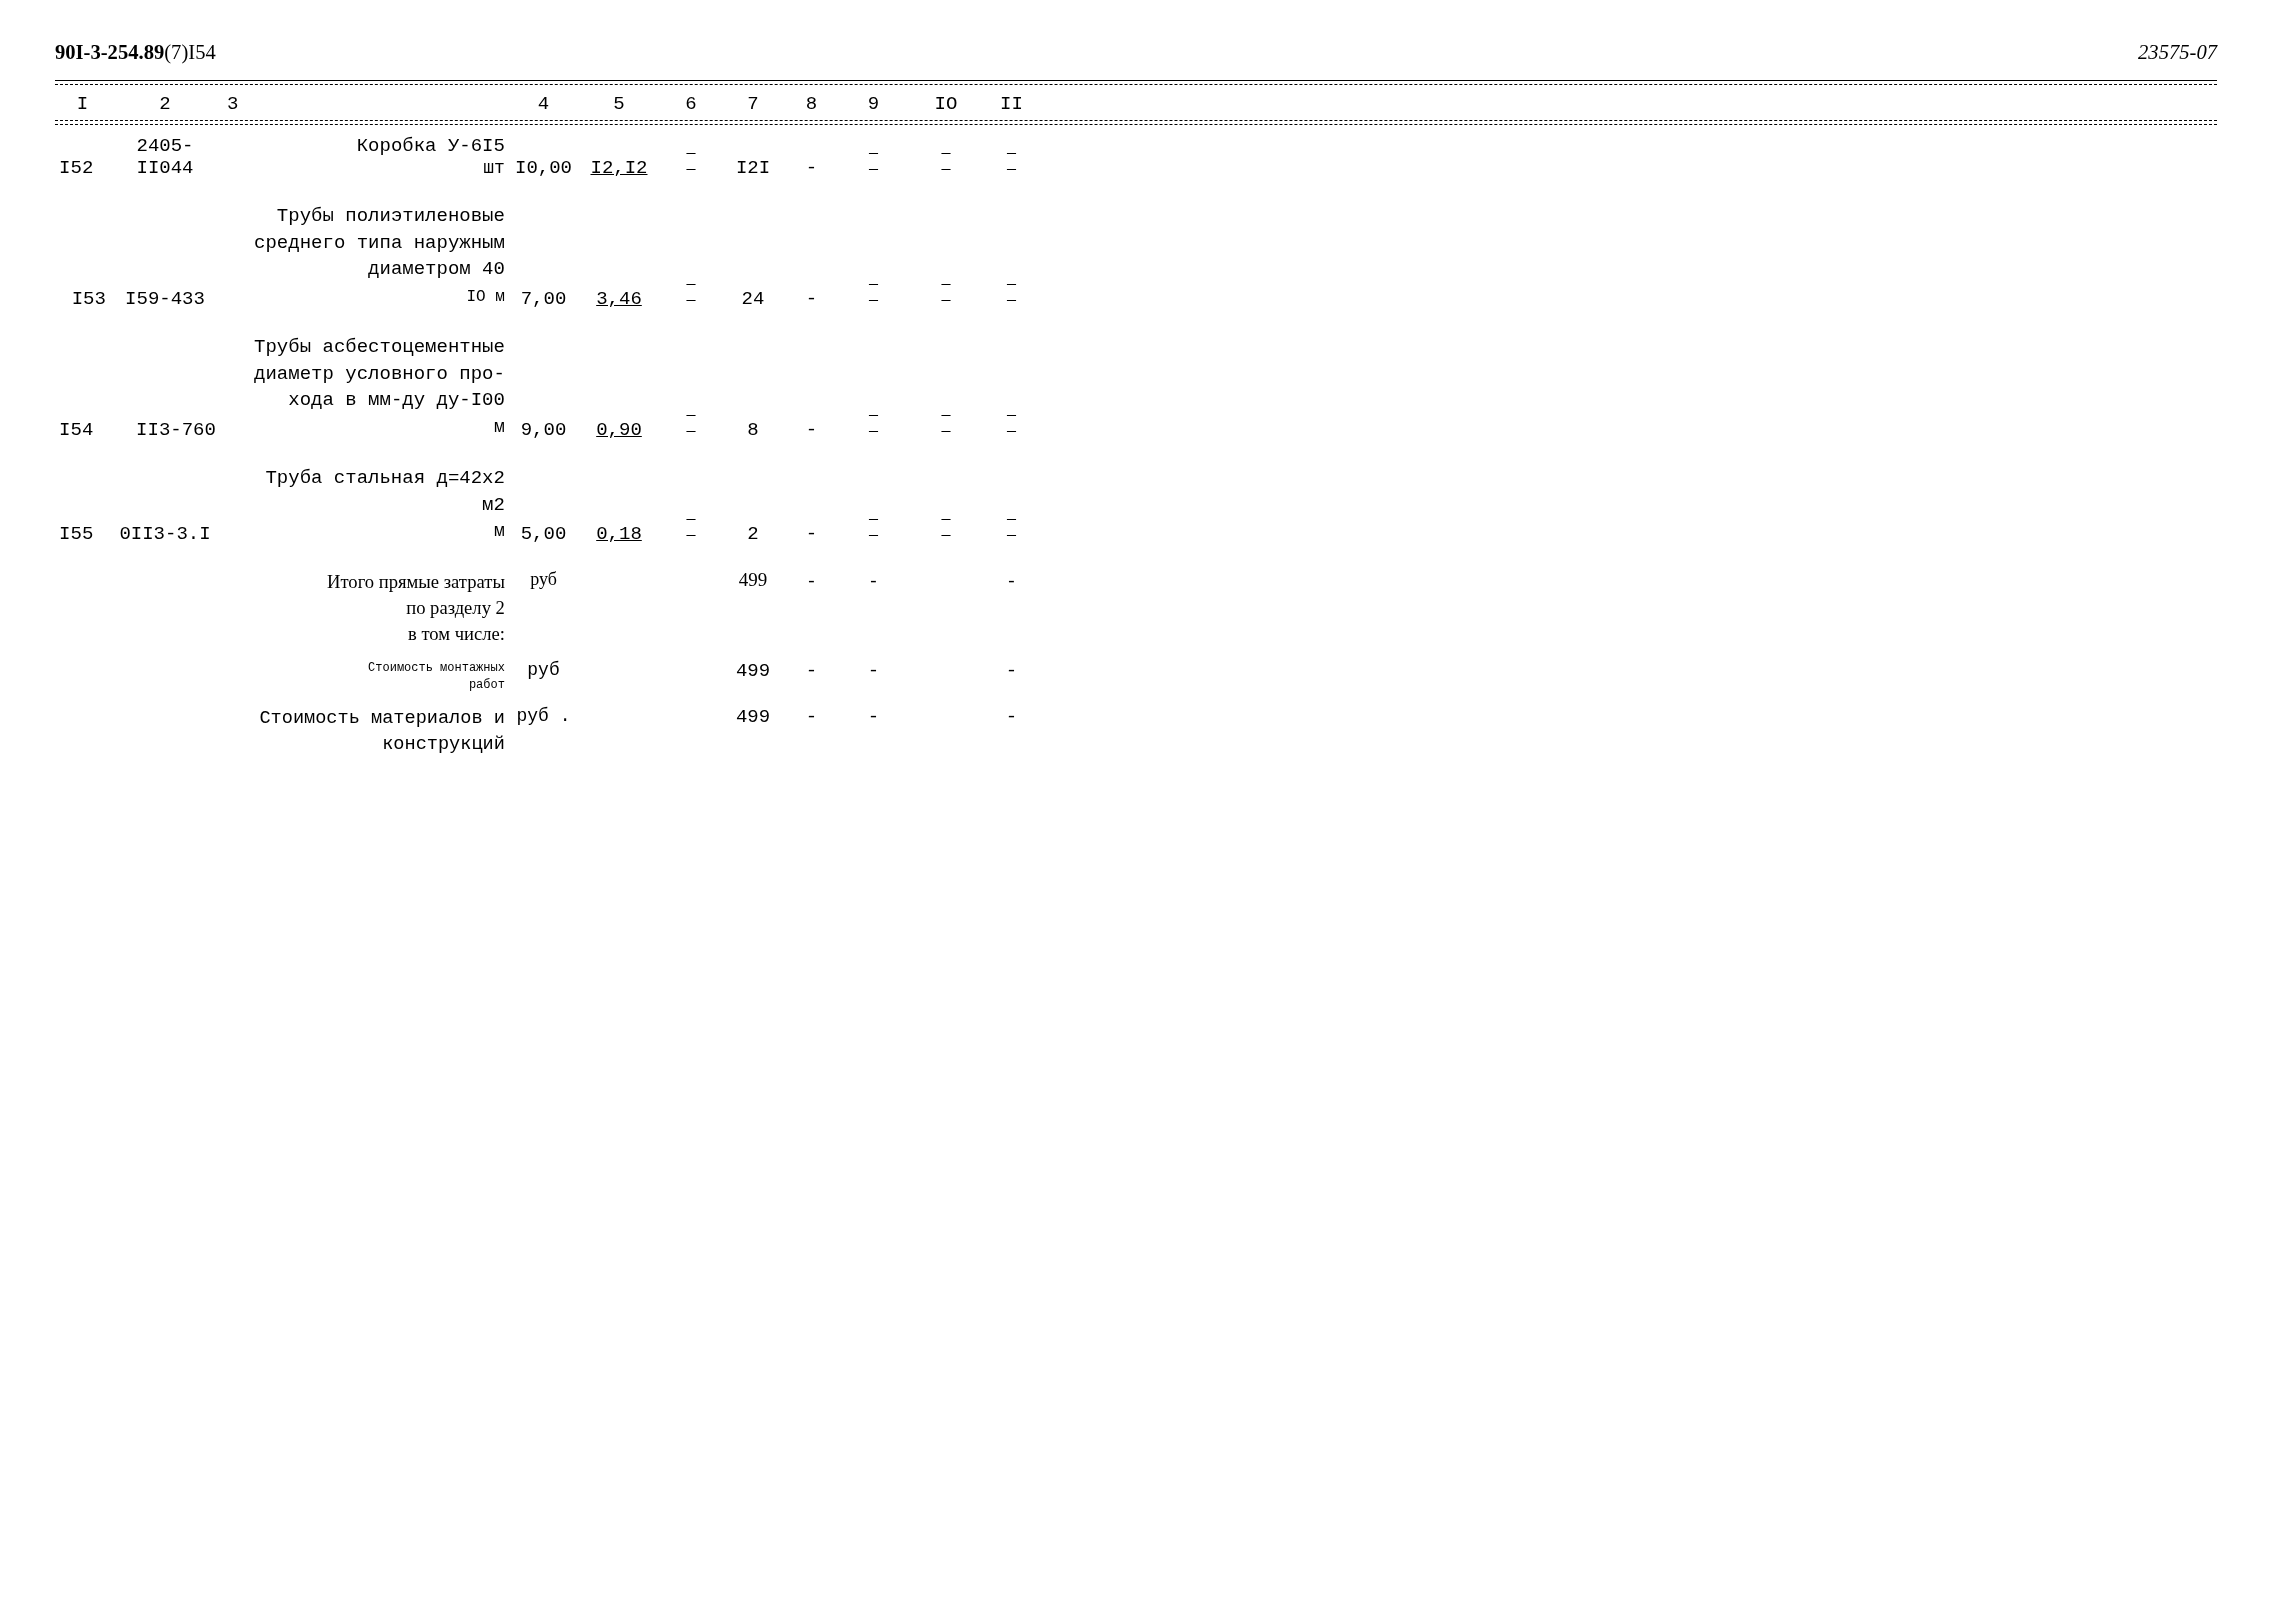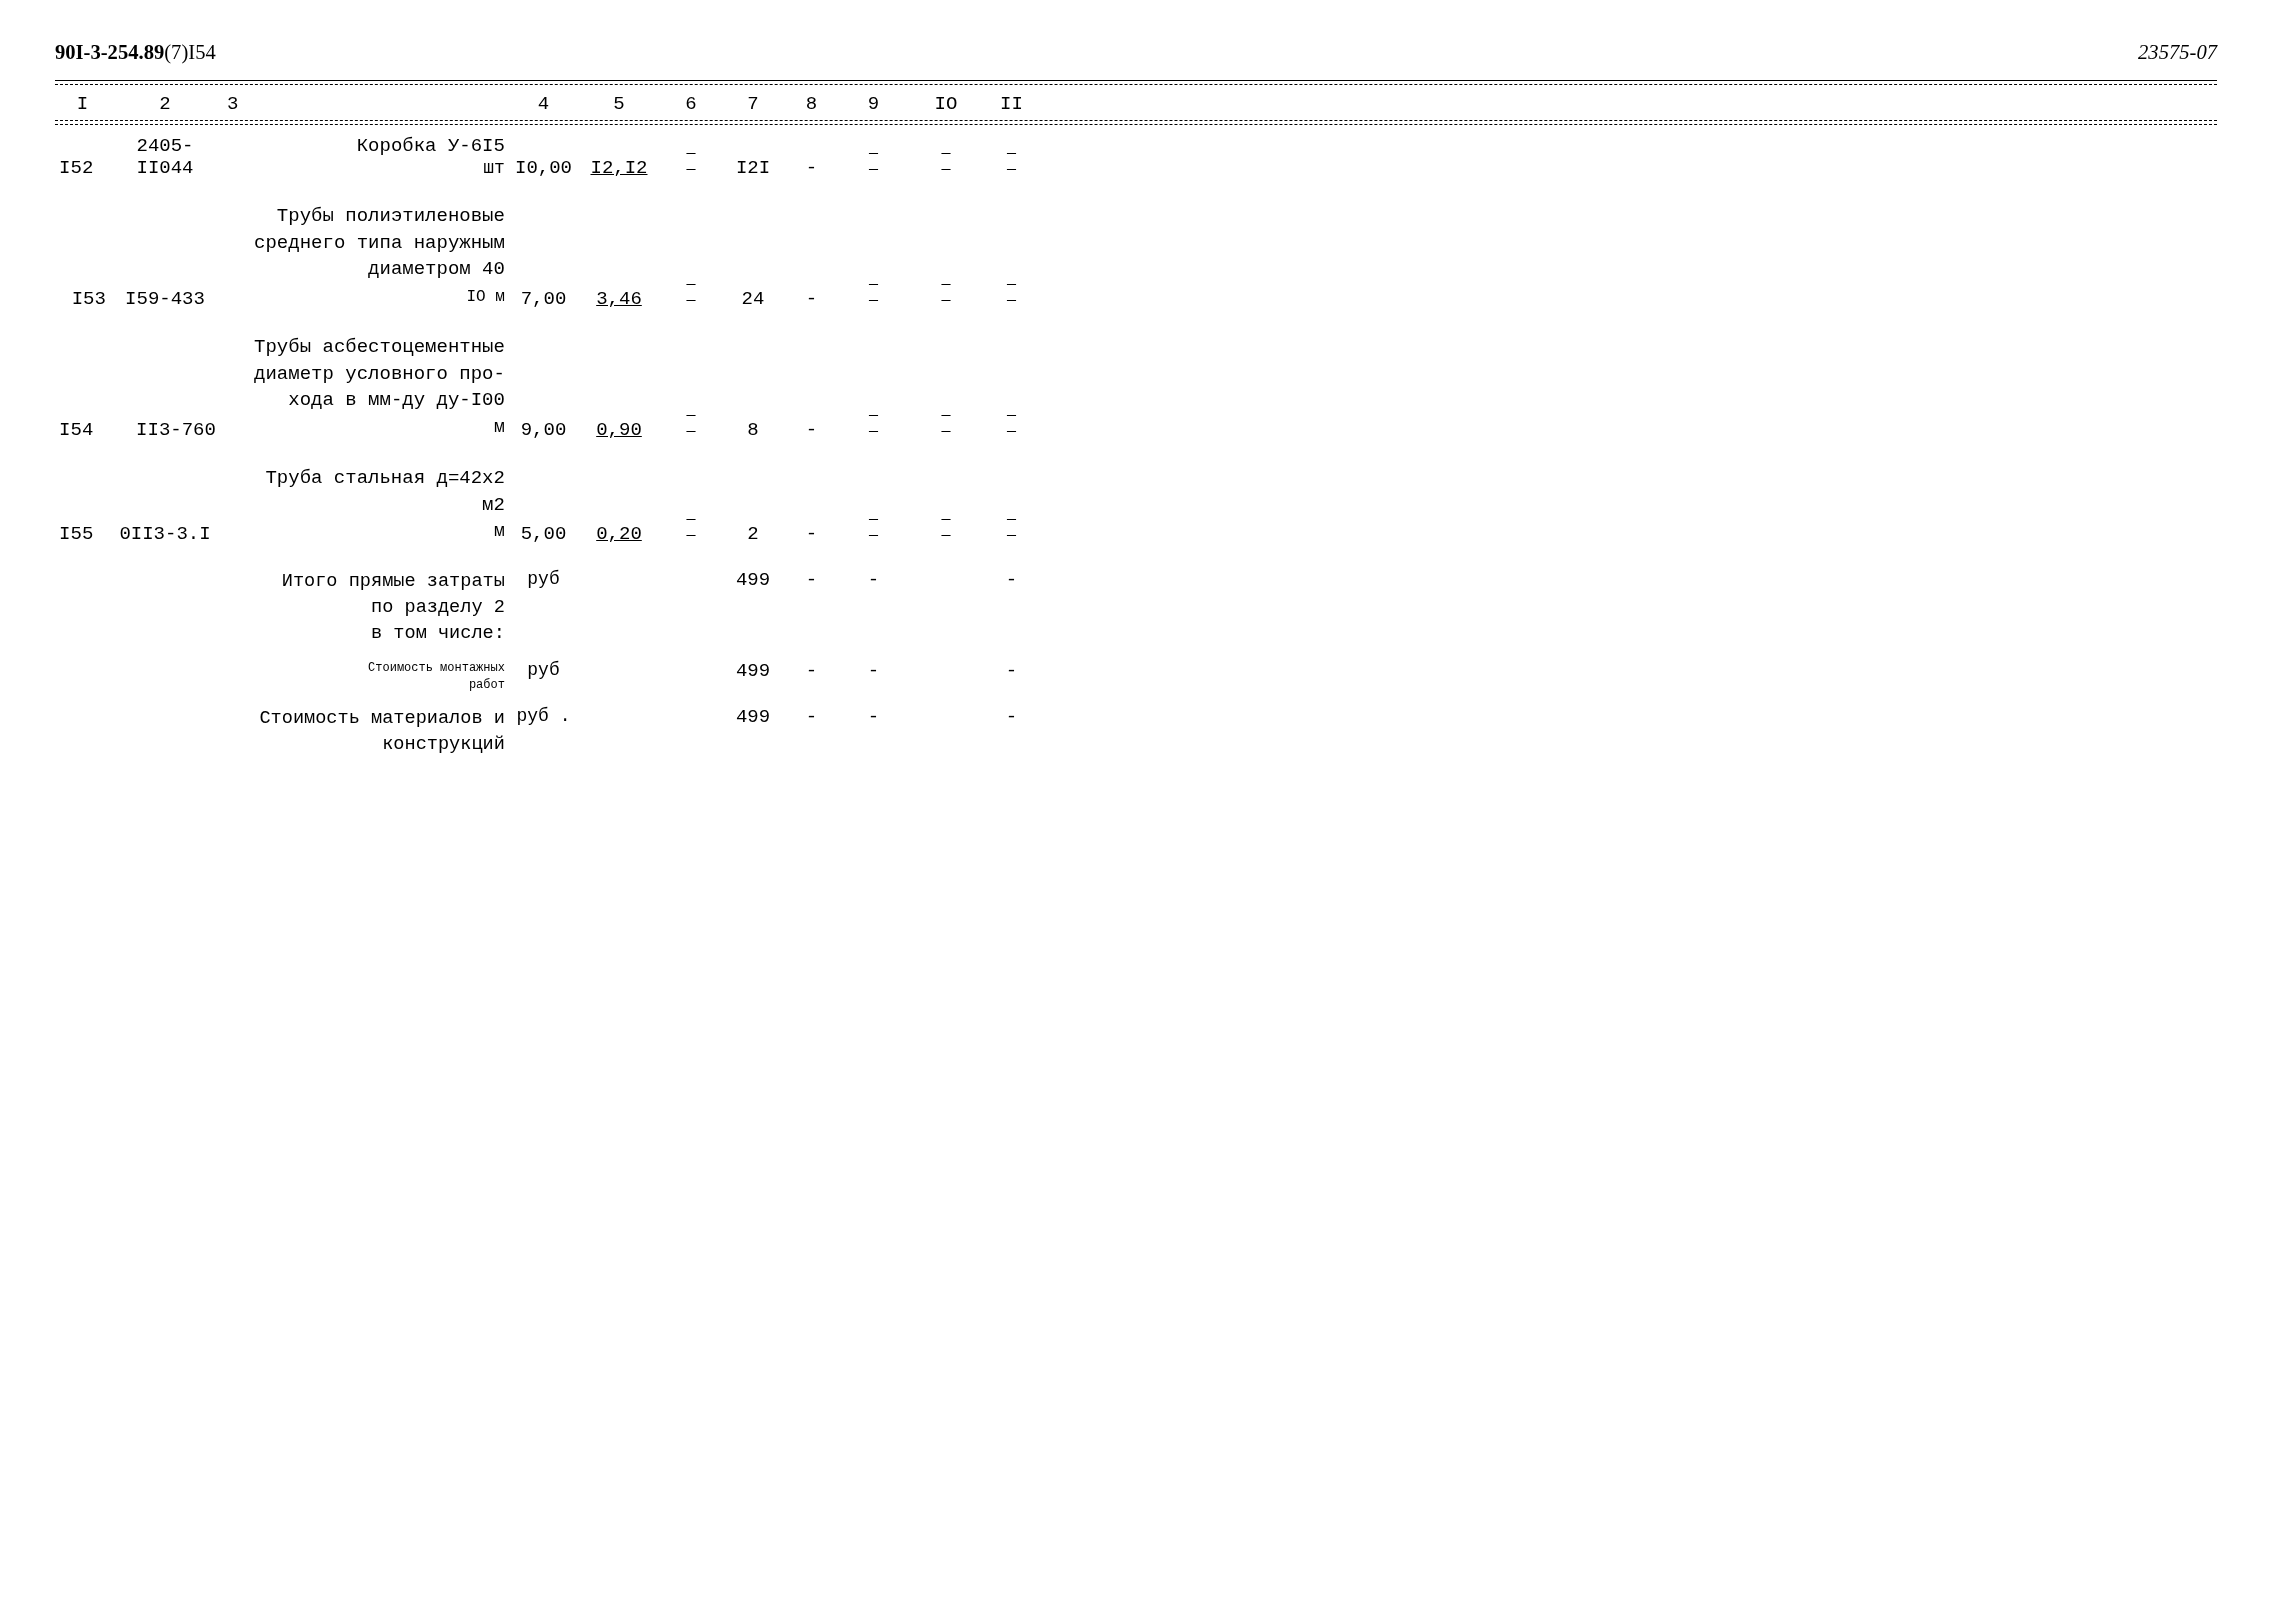--- a/index.html
+++ b/index.html
@@ -210,21 +210,21 @@
         </span></span>
   </div>
 </div>
 
 <div class="row-group">
   <div style="display:grid; grid-template-columns: 55px 110px 289px 69px 82px 62px 62px 55px 69px 76px 55px; align-items:end; padding-bottom:2.7px;">
     <span class="cell" style="text-align:left; vertical-align:top;">I55</span>
     <span class="cell" style="vertical-align:top;">0II3-3.I</span>
     <span class="cell cell-left" style="line-height:1.4;">Труба стальная д=42х2<br>м2<br><span style="padding-left:96px; font-size:18px;">м</span></span>
     <span class="cell">5,00</span>
-    <span class="cell"><span class="underline">0,20</span></span>
+    <span class="cell"><span class="underline">0,18</span></span>
     <span class="cell"><span style="display:inline-flex;flex-direction:column;align-items:center;font-size:15px;line-height:1.1;">
           <span>—</span>
           <span>—</span>
         </span></span>
     <span class="cell">2</span>
     <span class="cell">-</span>
     <span class="cell"><span style="display:inline-flex;flex-direction:column;align-items:center;font-size:15px;line-height:1.1;">
           <span>—</span>
           <span>—</span>
         </span></span>
@@ -234,21 +234,21 @@
         </span></span>
     <span class="cell"><span style="display:inline-flex;flex-direction:column;align-items:center;font-size:15px;line-height:1.1;">
           <span>—</span>
           <span>—</span>
         </span></span>
   </div>
 </div>
 
 <div class="summary-section">
 
-  <div style="display:grid; grid-template-columns: 55px 110px 289px 69px 82px 62px 62px 55px 69px 76px 55px; align-items:start; margin-bottom:6.9px;">
+  <div style="display:grid; grid-template-columns: 55px 110px 289px 69px 82px 62px 62px 55px 69px 76px 55px; align-items:start; margin-bottom:6.9px;font-family:Liberation Serif, serif;">
     <span class="cell"></span>
     <span class="cell"></span>
     <span class="cell cell-left" style="line-height:1.4; font-size:18.6px;">Итого прямые затраты<br>по разделу 2<br>в том числе:</span>
     <span class="cell" style="font-size:18px; padding-top: 2.7px;">руб</span>
     <span class="cell"></span>
     <span class="cell"></span>
     <span class="cell" style="padding-top:2.7px;">499</span>
     <span class="cell" style="padding-top:2.7px;">-</span>
     <span class="cell" style="padding-top:2.7px;">-</span>
     <span class="cell"></span>

